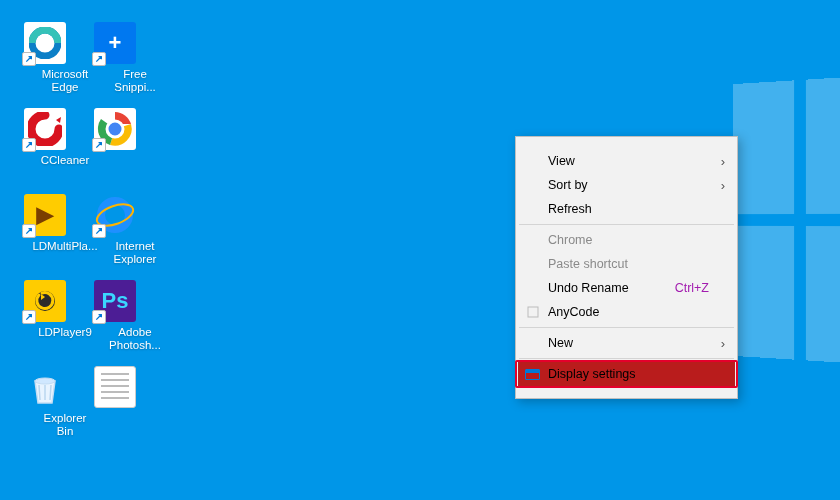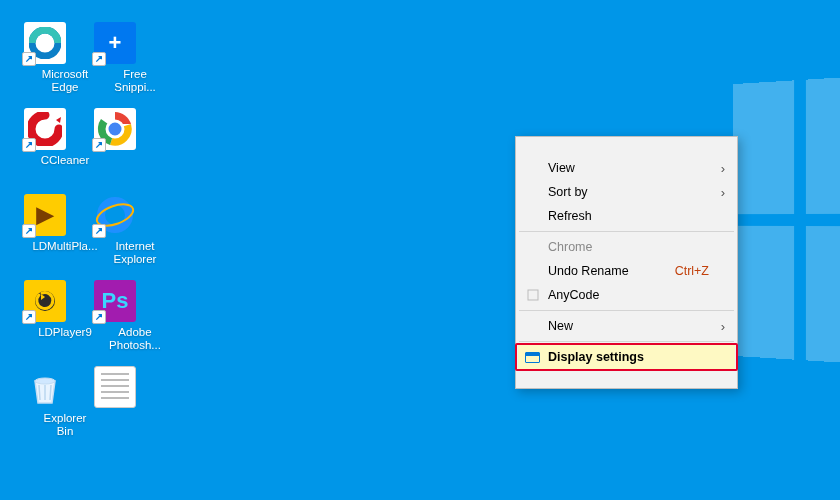--- a/index.html
+++ b/index.html
@@ -70,21 +70,21 @@
   }
 
   
   .t-edge { background: #fff; color: #0078d7; border-radius: 6px; }
   .t-snip { background: #0078f0; color: #fff; font-size: 30px; }
   .t-cc   { background: #fff; }
   .t-chrome { background: #fff; border-radius: 50%; }
   .t-ld   { background: #ffcc00; color: #7b3f00; border-radius: 6px; }
   .t-ie   { background: transparent; color: #1e90ff; }
   .t-ldp  { background: #ffcc00; border-radius: 8px; }
-  .t-ps   { background: #a21caf; color: #3ad6ff; font-size: 18px; border-radius: 6px; }
+  .t-ps   { background: #4c1d95; color: #3ad6ff; font-size: 18px; border-radius: 6px; }
   .t-bin  { background: rgba(255,255,255,0.0); }
   .t-doc  { background: #fff; border: 1px solid #ccc; border-radius: 2px; }
   .doc-lines {
     width: 70%; height: 70%;
     background: repeating-linear-gradient(#bbb 0 2px, transparent 2px 6px);
   }
 
   
   .winlogo {
     position: absolute;
@@ -106,35 +106,35 @@
   .ctx {
     position: absolute;
     left: 515px;
     top: 136px;
     width: 223px;
     background: #f2f2f2;
     border: 1px solid #bfbfbf;
     box-shadow: 3px 3px 10px rgba(0,0,0,.25);
     color: #000;
     font-size: 12.5px;
-    padding: 19px 2px;
+    padding: 12px 2px;
   }
   .ctx .item {
     display: flex;
     align-items: center;
     height: 24px;
     padding: 0 26px 0 30px;
     position: relative;
     cursor: pointer;
   }
   .ctx .item.disabled { color: #8a8a8a; cursor: default; }
   .ctx .item .shortcut {
     position: absolute;
     right: 26px;
-    color: #c2410c;
+    color: #a21caf;
   }
   .ctx .item .arrow {
     position: absolute;
     right: 10px;
     color: #555;
     font-size: 13px;
   }
   .ctx .item .micon {
     position: absolute;
     left: 7px;
@@ -154,21 +154,21 @@
   .ctx .highlight {
     position: absolute;
     left: -3px;
     right: -3px;
     top: -2px;
     bottom: -2px;
     border: 2.5px solid #e4002b;
     border-radius: 2px;
     pointer-events: none;
   }
-  .ctx .item.display { background: #fef9c3; font-weight: bold; }
+  .ctx .item.display { background: #b91c1c; }
   .ctx .item.display .micon {
     border: 1.5px solid #0078d7;
     width: 15px; height: 11px;
     border-radius: 1px;
     background: linear-gradient(#0078d7, #0078d7) 0 0/100% 3px no-repeat;
   }
   .ctx .item.personalize .micon svg { width: 15px; height: 15px; }
 </style>
 </head>
 <body>
@@ -283,20 +283,23 @@
       <span>Sort by</span>
       <span class="arrow">›</span>
     </div>
     <div class="item">
       <span>Refresh</span>
     </div>
     <div class="sep"></div>
     <div class="item disabled">
       <span>Chrome</span>
     </div>
+    <div class="item disabled">
+      <span>Paste shortcut</span>
+    </div>
     <div class="item">
       <span>Undo Rename</span>
       <span class="shortcut">Ctrl+Z</span>
     </div>
     <div class="item">
       <span class="micon">
         <svg width="14" height="14" viewBox="0 0 14 14">
           <rect x="2" y="2" width="10" height="10" fill="none" stroke="#bbb"></rect>
         </svg>
       </span>

